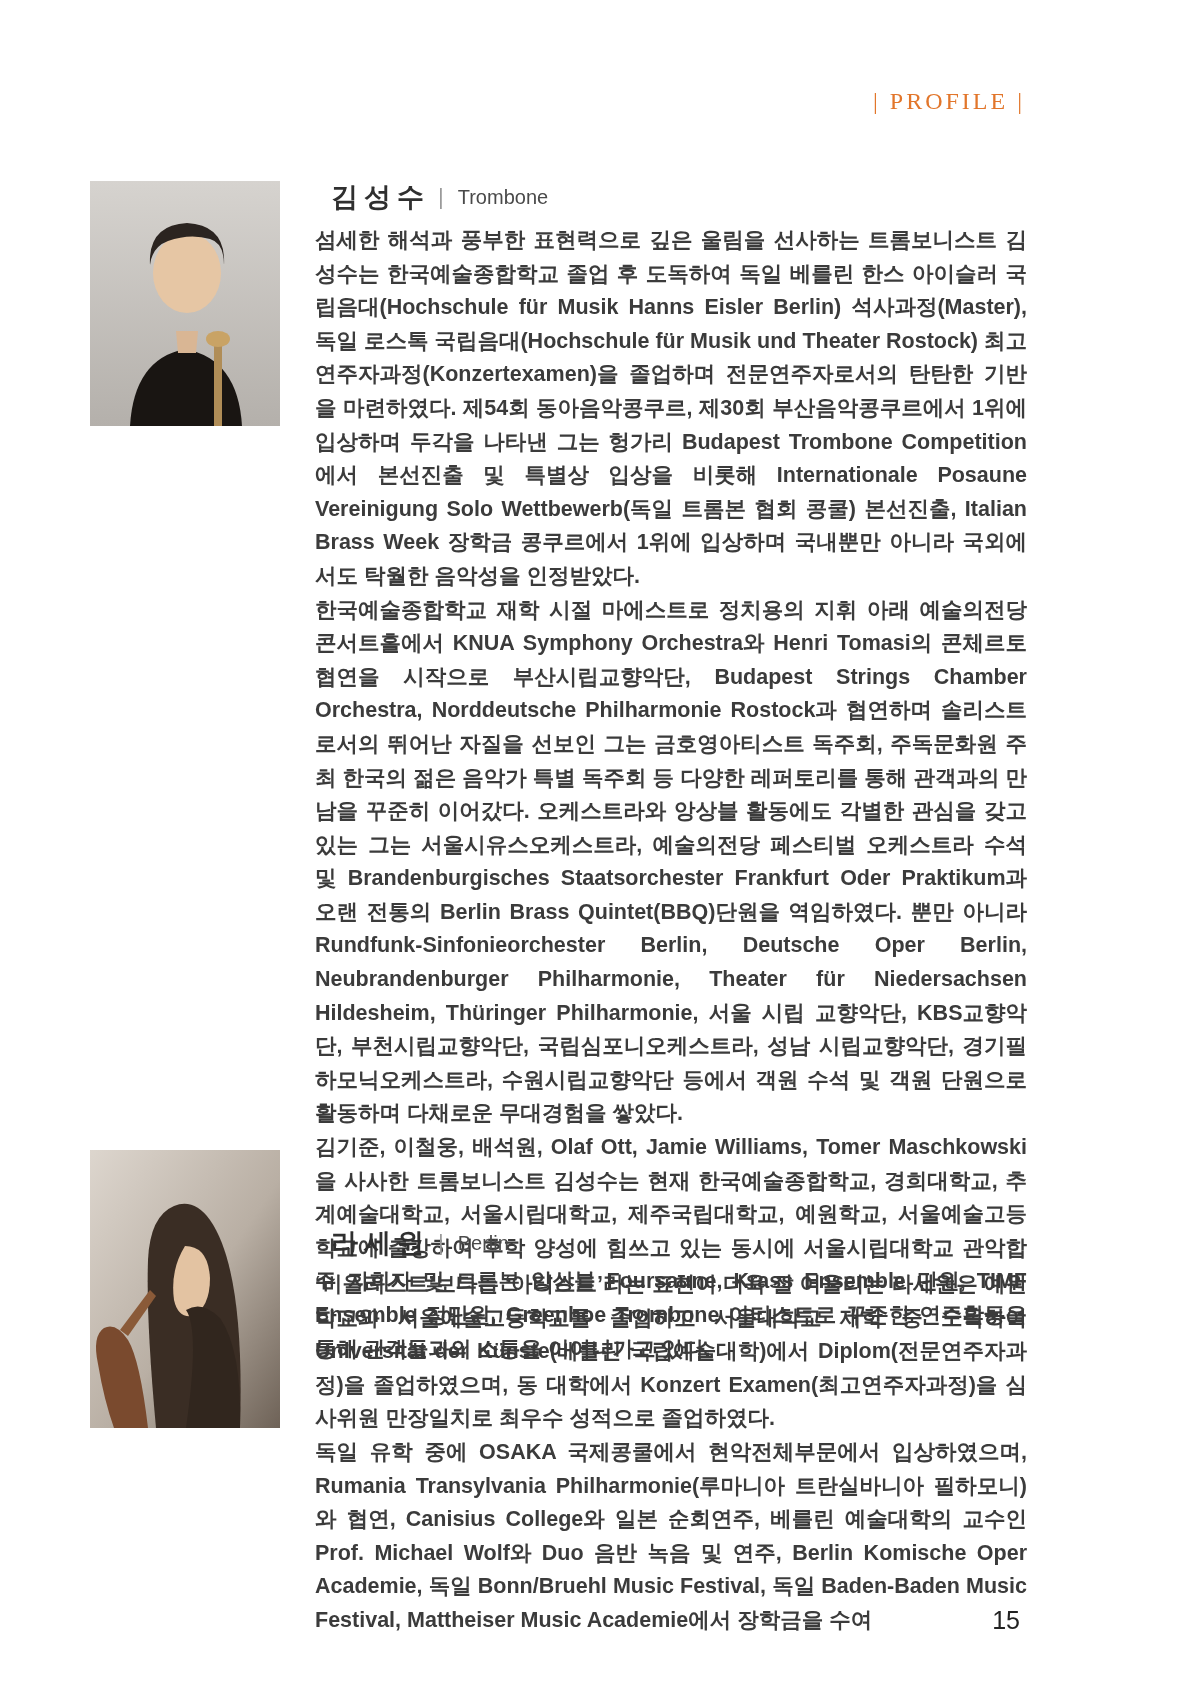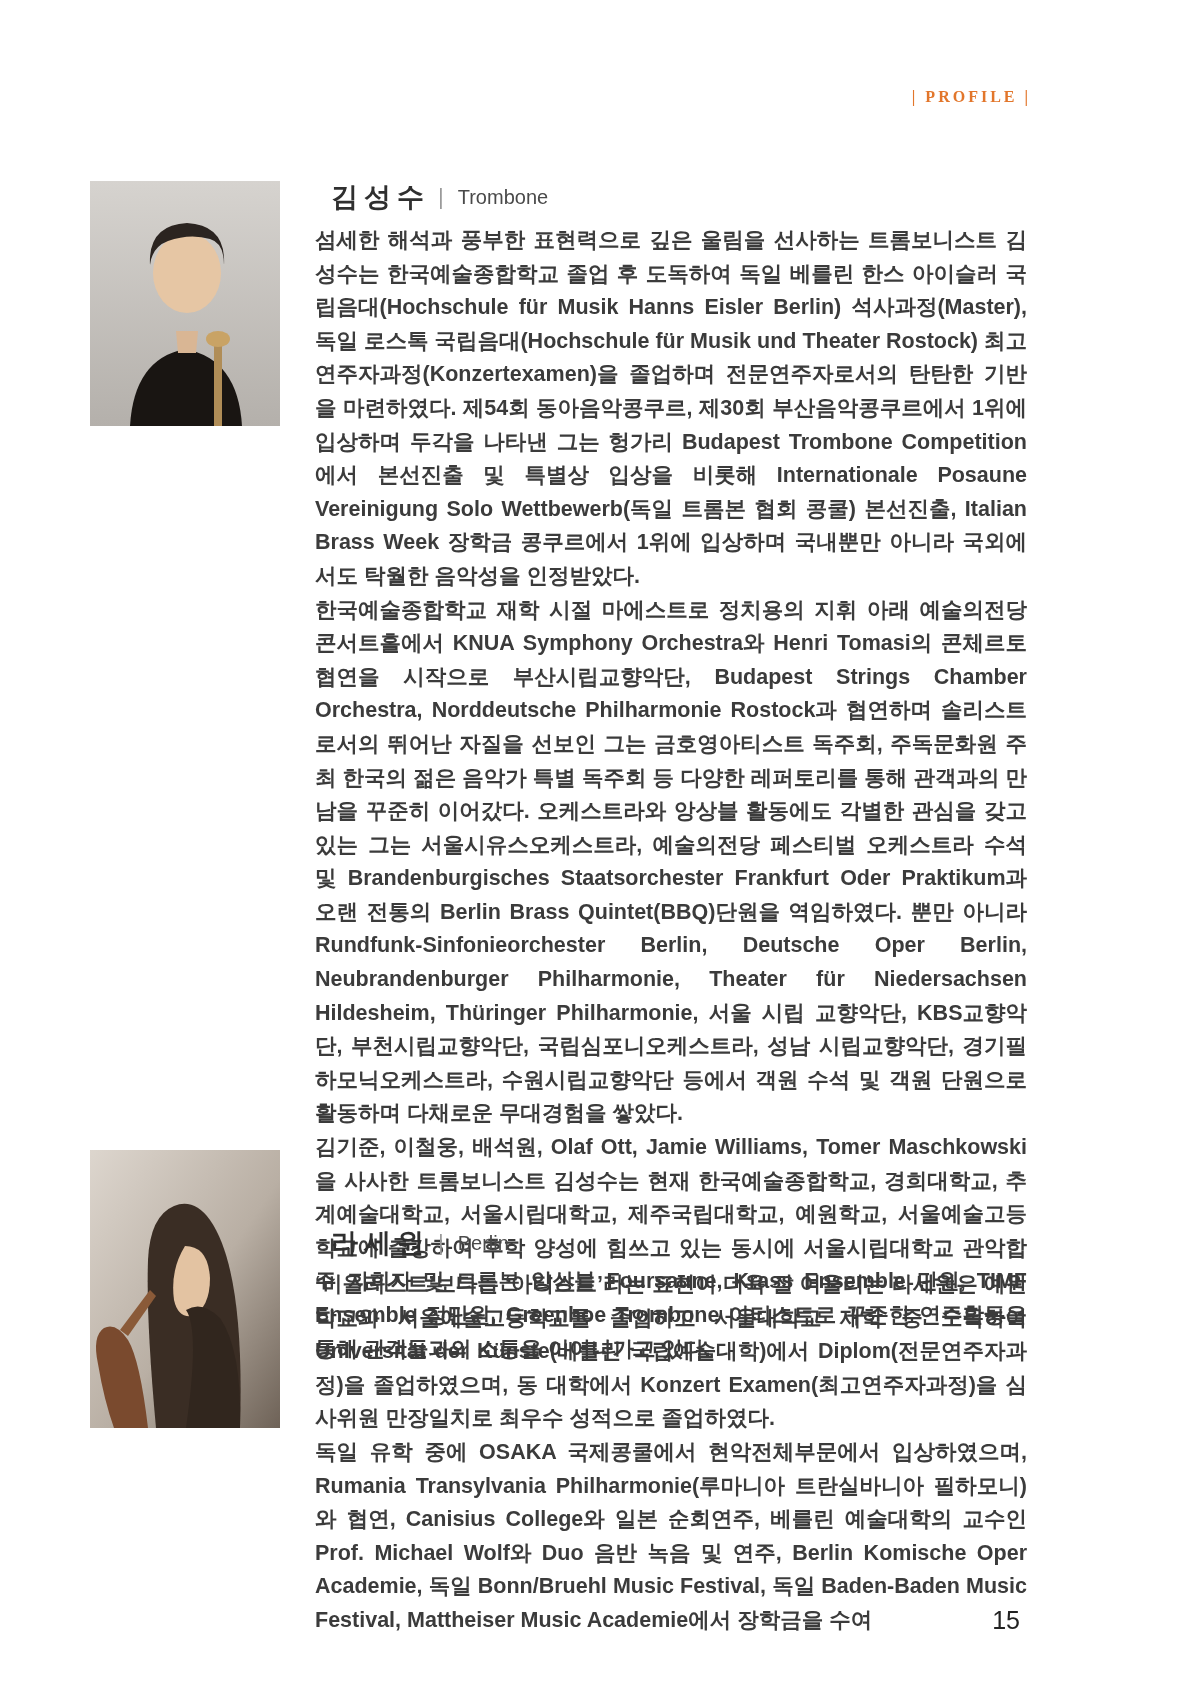--- a/index.html
+++ b/index.html
@@ -8,24 +8,24 @@
     width: 1200px;
     height: 1700px;
     background: #ffffff;
     font-family: "Liberation Sans", sans-serif;
     color: #3a3a3a;
     overflow: hidden;
   }
   .profile-header {
     position: absolute;
     top: 88px;
-    right: 169px;
+    right: 175px;
     font-family: "Liberation Serif", serif;
-    font-weight: bold;
-    font-size: 16px;
+    font-weight: normal;
+    font-size: 24px;
     letter-spacing: 3px;
     color: #e2762b;
   }
   .photo {
     position: absolute;
     left: 90px;
     width: 190px;
     overflow: hidden;
     background: #c9c6c2;
   }

